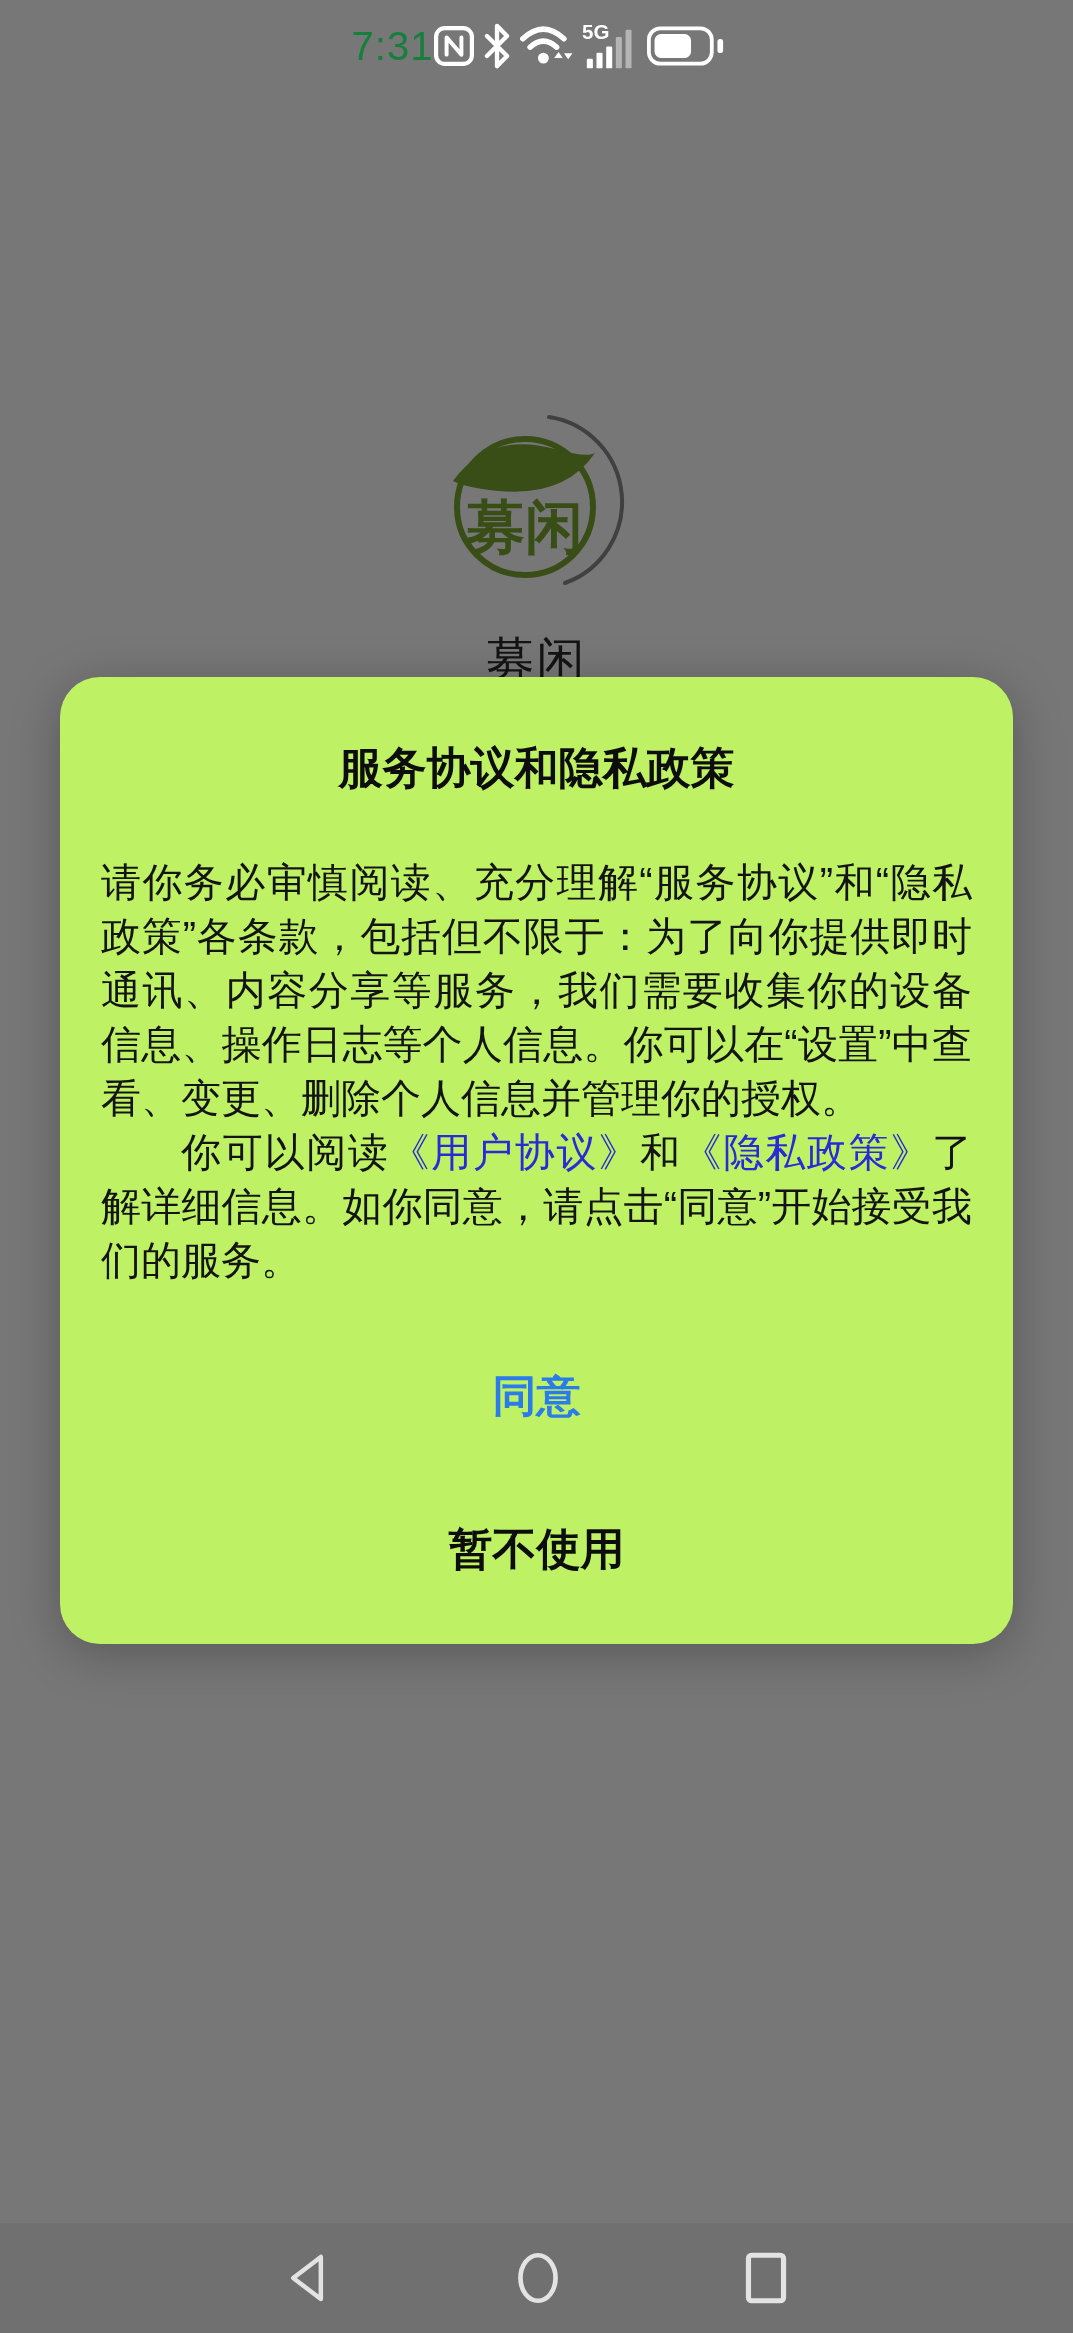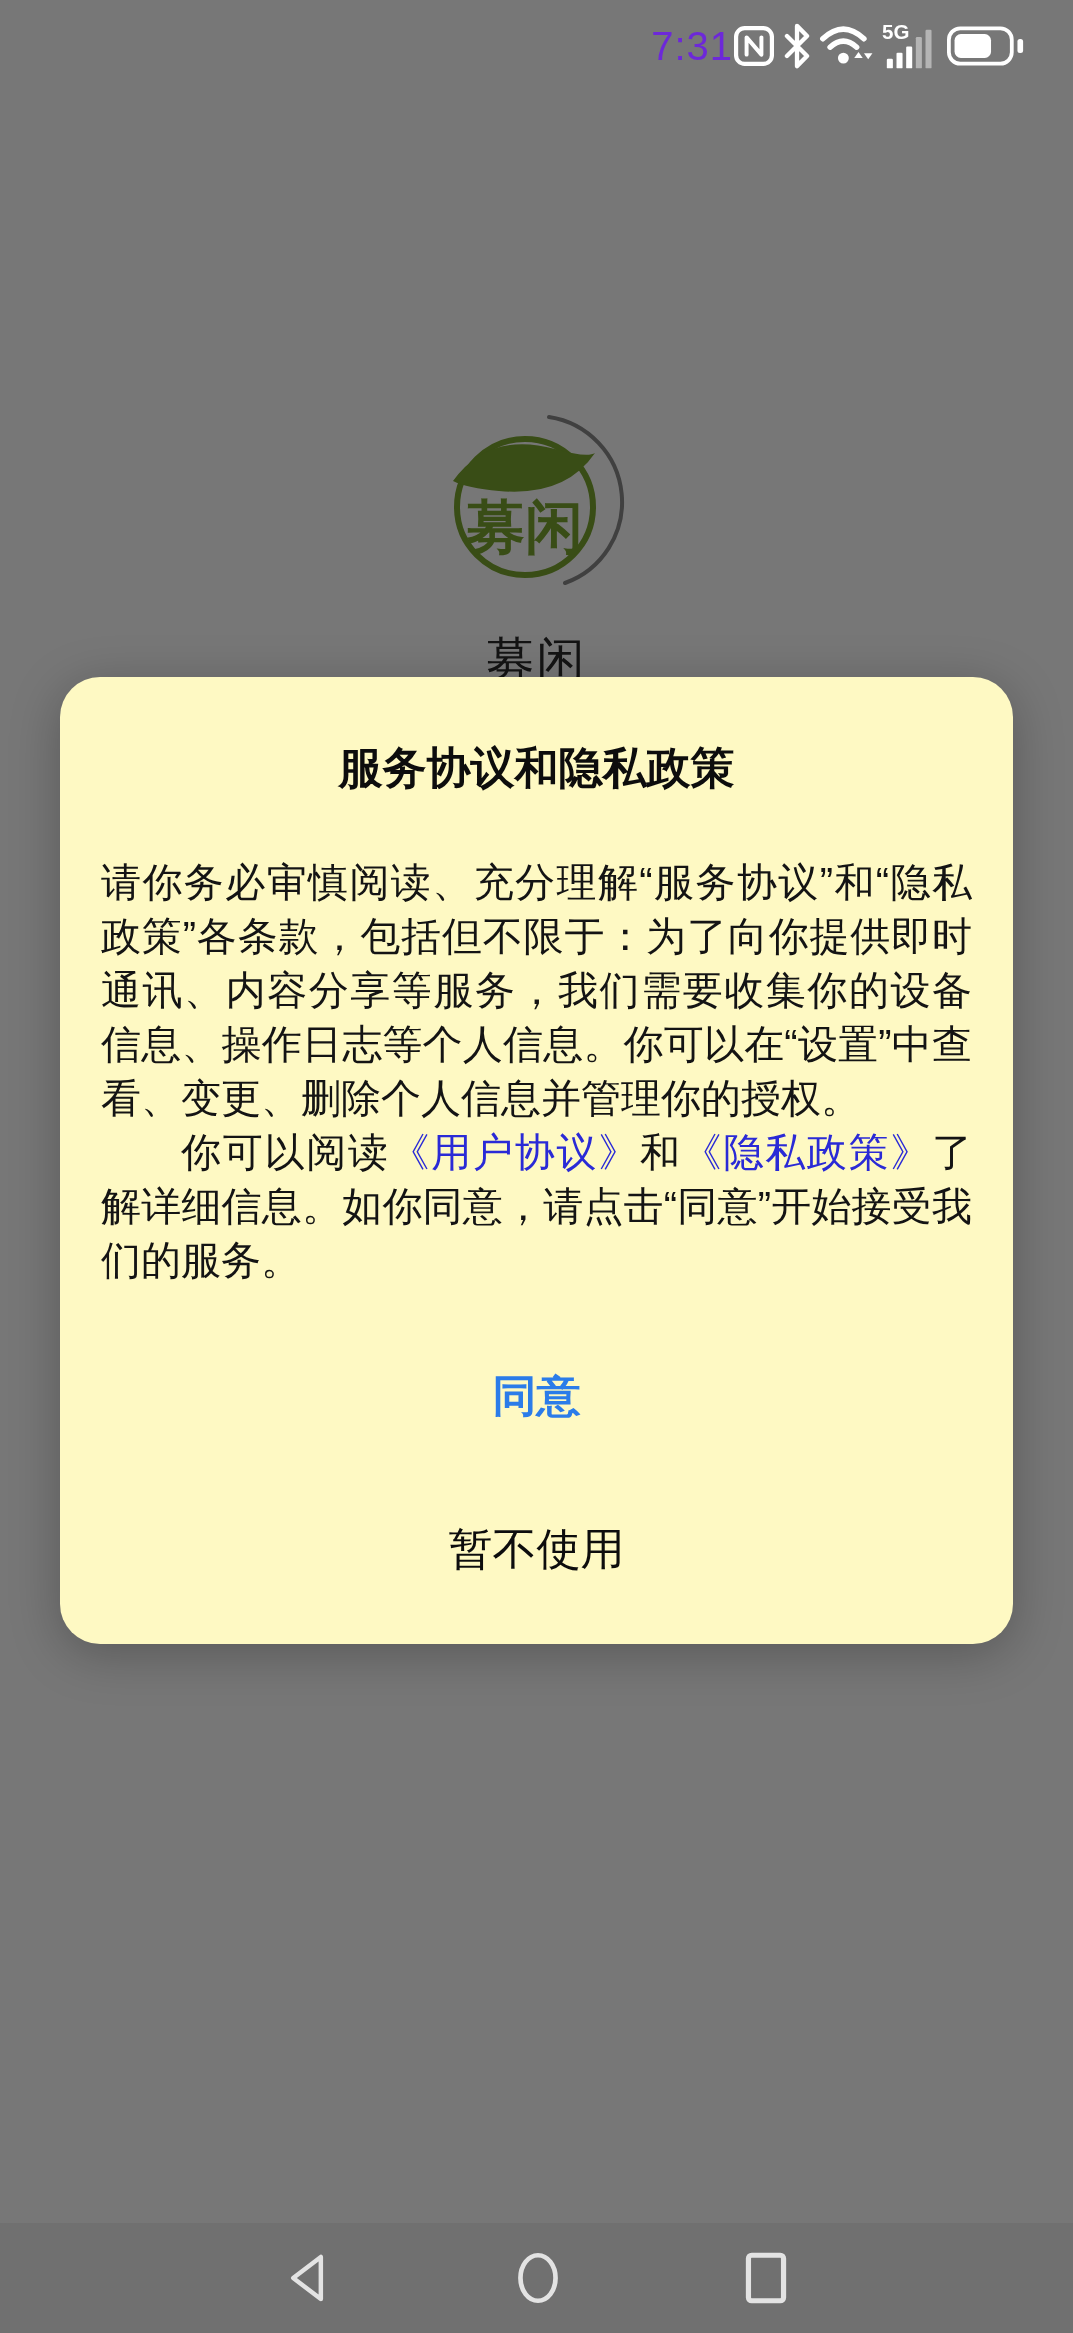--- a/index.html
+++ b/index.html
@@ -40,34 +40,34 @@
   }
 
   
   .status-bar {
     position: absolute;
     top: 0; left: 0; right: 0;
     height: 92px;
     z-index: 3;
     display: flex;
     align-items: center;
-    justify-content: flex-end;
+    justify-content: center;
     padding: 0 48px 0 52px;
-    color: #6d28d9;
+    color: #15803d;
   }
   .status-time { font-size: 40px; font-weight: 400; letter-spacing: 1px; }
   .status-icons { display: flex; align-items: center; gap: 7px; }
   .status-icons svg { display: block; }
 
   
   .dialog {
     position: absolute;
     left: 60px; top: 677px;
     width: 953px; height: 967px;
-    background: #fef9c3;
+    background: #bef264;
     border-radius: 40px;
     z-index: 2;
     box-shadow: 0 10px 50px rgba(0,0,0,0.25);
   }
   .dialog-title {
     position: absolute;
     top: 62px; left: 0; right: 0;
     text-align: center;
     font-size: 44px;
     font-weight: 700;
@@ -93,21 +93,21 @@
     color: #2b7ce9;
     background: none; border: none;
     cursor: pointer;
     font-family: inherit;
   }
   .decline-btn {
     position: absolute;
     top: 843px; left: 0; right: 0;
     text-align: center;
     font-size: 44px;
-    font-weight: 400;
+    font-weight: 700;
     color: #0d0d0d;
     background: none; border: none;
     cursor: pointer;
     font-family: inherit;
   }
 
   
   .nav-bar {
     position: absolute;
     left: 0; right: 0; bottom: 0;

